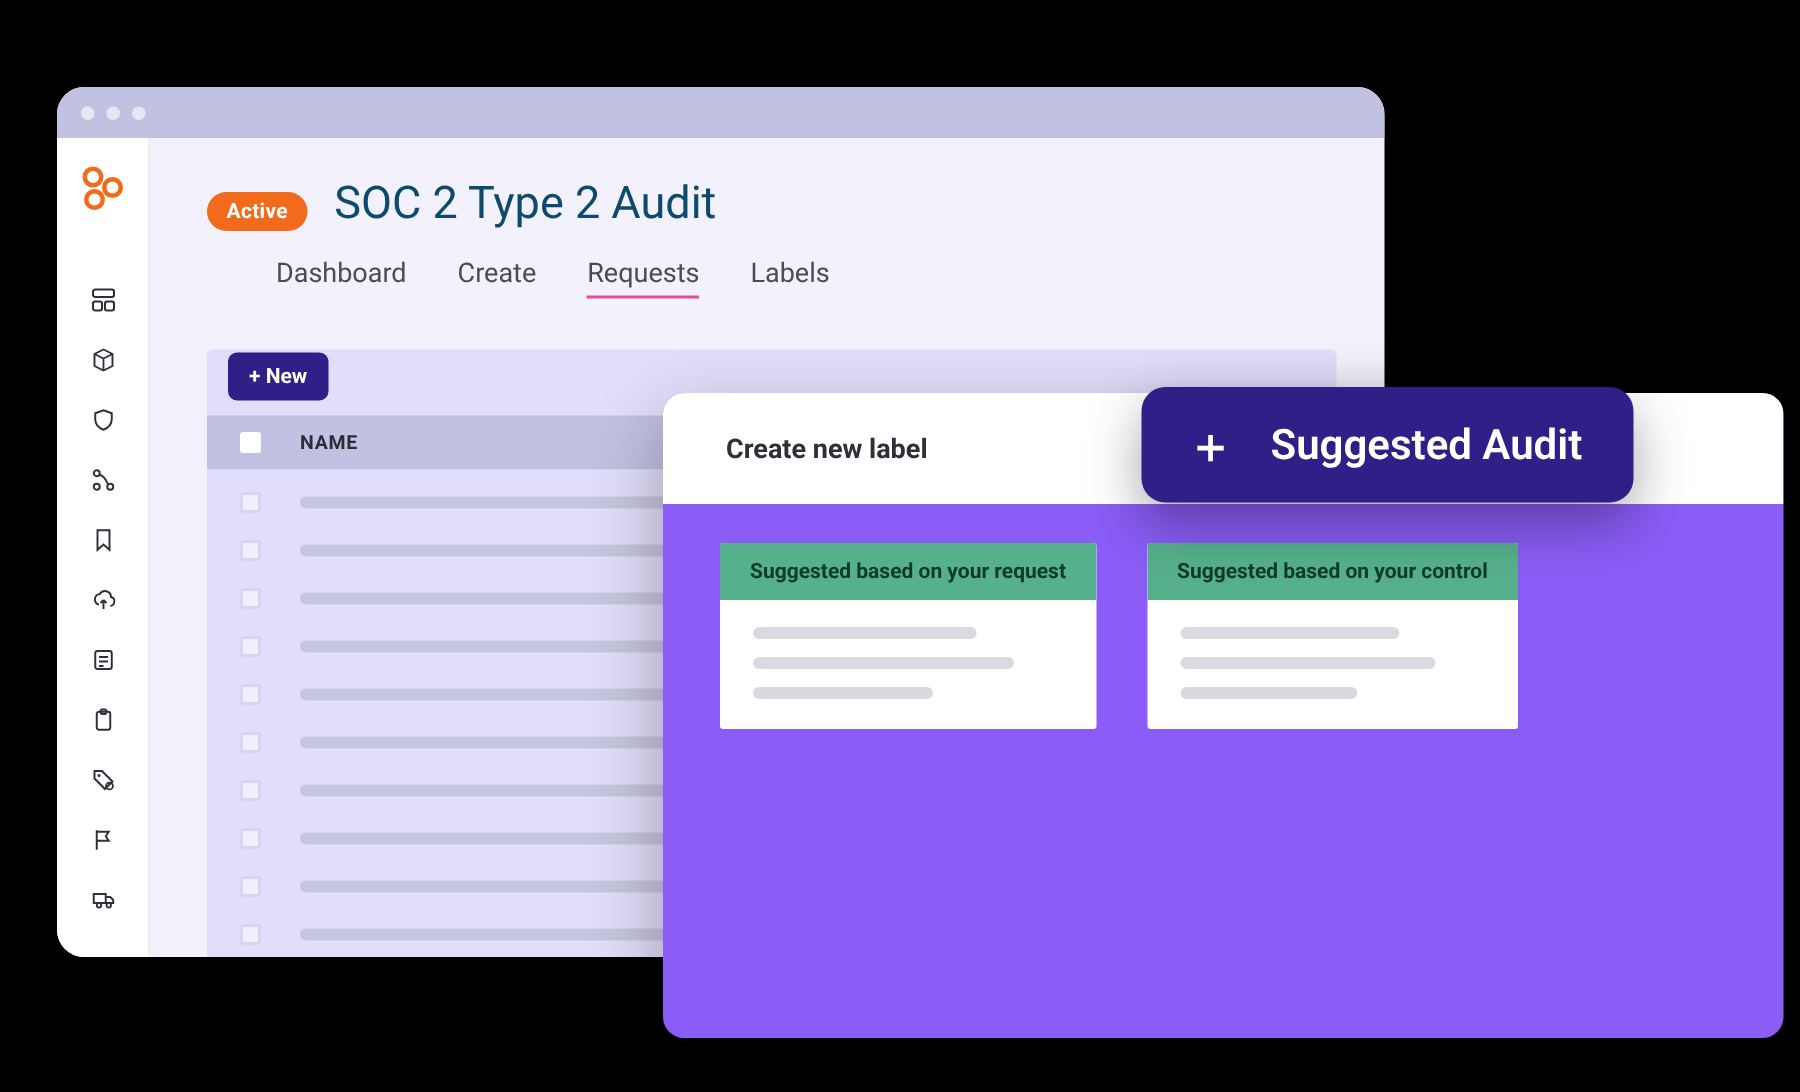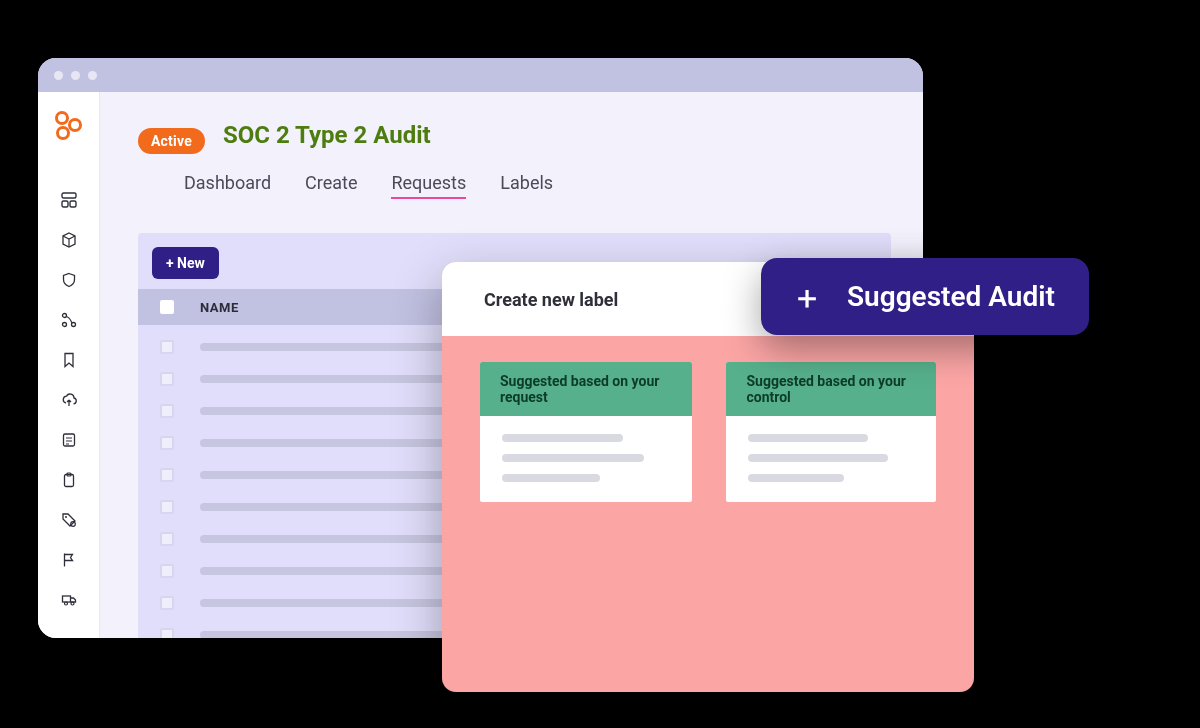--- a/index.html
+++ b/index.html
@@ -41,57 +41,57 @@
   .rail-icons { display: flex; flex-direction: column; gap: 24px; align-items: center; }
   .rail-icons svg { display: block; }
 
   .content { flex: 1; padding: 24px 32px 0 38px; position: relative; }
 
   .header-row { display: flex; align-items: center; gap: 18px; }
   .badge-active {
     background: #f26a1b; color: #fff; font-weight: 700; font-size: 14px;
     padding: 5px 13px; border-radius: 14px; letter-spacing: .2px; margin-top: 12px;
   }
-  .page-title { font-size: 24px; font-weight: 700; color: #4d7c0f; }
+  .page-title { font-size: 30px; font-weight: 400; color: #0c4a6e; }
 
   .tabs { display: flex; gap: 34px; margin-top: 18px; font-size: 18px; color: #4b4b58; margin-left: 46px; }
   .tab { padding-bottom: 4px; cursor: pointer; }
   .tab.active { border-bottom: 2px solid #ec4899; }
 
   .panel {
     margin-top: 34px;
     background: #e0defa;
     border-radius: 4px;
     padding: 0;
   }
   .new-btn {
     display: inline-flex; align-items: center; gap: 8px;
     background: #2f1f86; color: #fff; font-weight: 700; font-size: 14px;
-    padding: 8px 14px; border-radius: 6px; margin: 14px 0 10px 14px;
+    padding: 8px 14px; border-radius: 6px; margin: 2px 0 10px 14px;
     cursor: pointer;
   }
 
   .grid-head {
     background: #c1c1e2; height: 36px; display: flex; align-items: center;
     padding-left: 22px; gap: 26px; font-weight: 700; font-size: 13px; color: #2d2d3a; letter-spacing: .5px;
   }
   .chk {
     width: 14px; height: 14px; border: 2px solid #ffffff; background: #ffffff; border-radius: 2px;
   }
   .grid-body { padding: 6px 24px 18px 22px; background: #e0defa; }
   .row { display: flex; align-items: center; gap: 26px; height: 32px; }
   .row .chk { background: #efeefc; border-color: #d7d6ee; }
   .skel { height: 8px; border-radius: 4px; background: #c7c6e0; }
 
   
   .modal {
     position: absolute;
     left: 442px; top: 262px;
-    width: 532px; height: 430px;
-    background: #fca5a5;
+    width: 747px; height: 430px;
+    background: #8b5cf6;
     border-radius: 14px;
     box-shadow: 0 18px 50px rgba(0,0,0,.3);
     overflow: hidden;
   }
   .modal-head {
     background: #ffffff; height: 74px; display: flex; align-items: center;
     padding-left: 42px; font-size: 18px; font-weight: 700; color: #2f2f3a;
   }
   .modal-body { padding: 26px 38px 0 38px; display: flex; flex-direction: row; gap: 34px; }
   .card { background: #ffffff; border-radius: 2px; overflow: hidden; }

